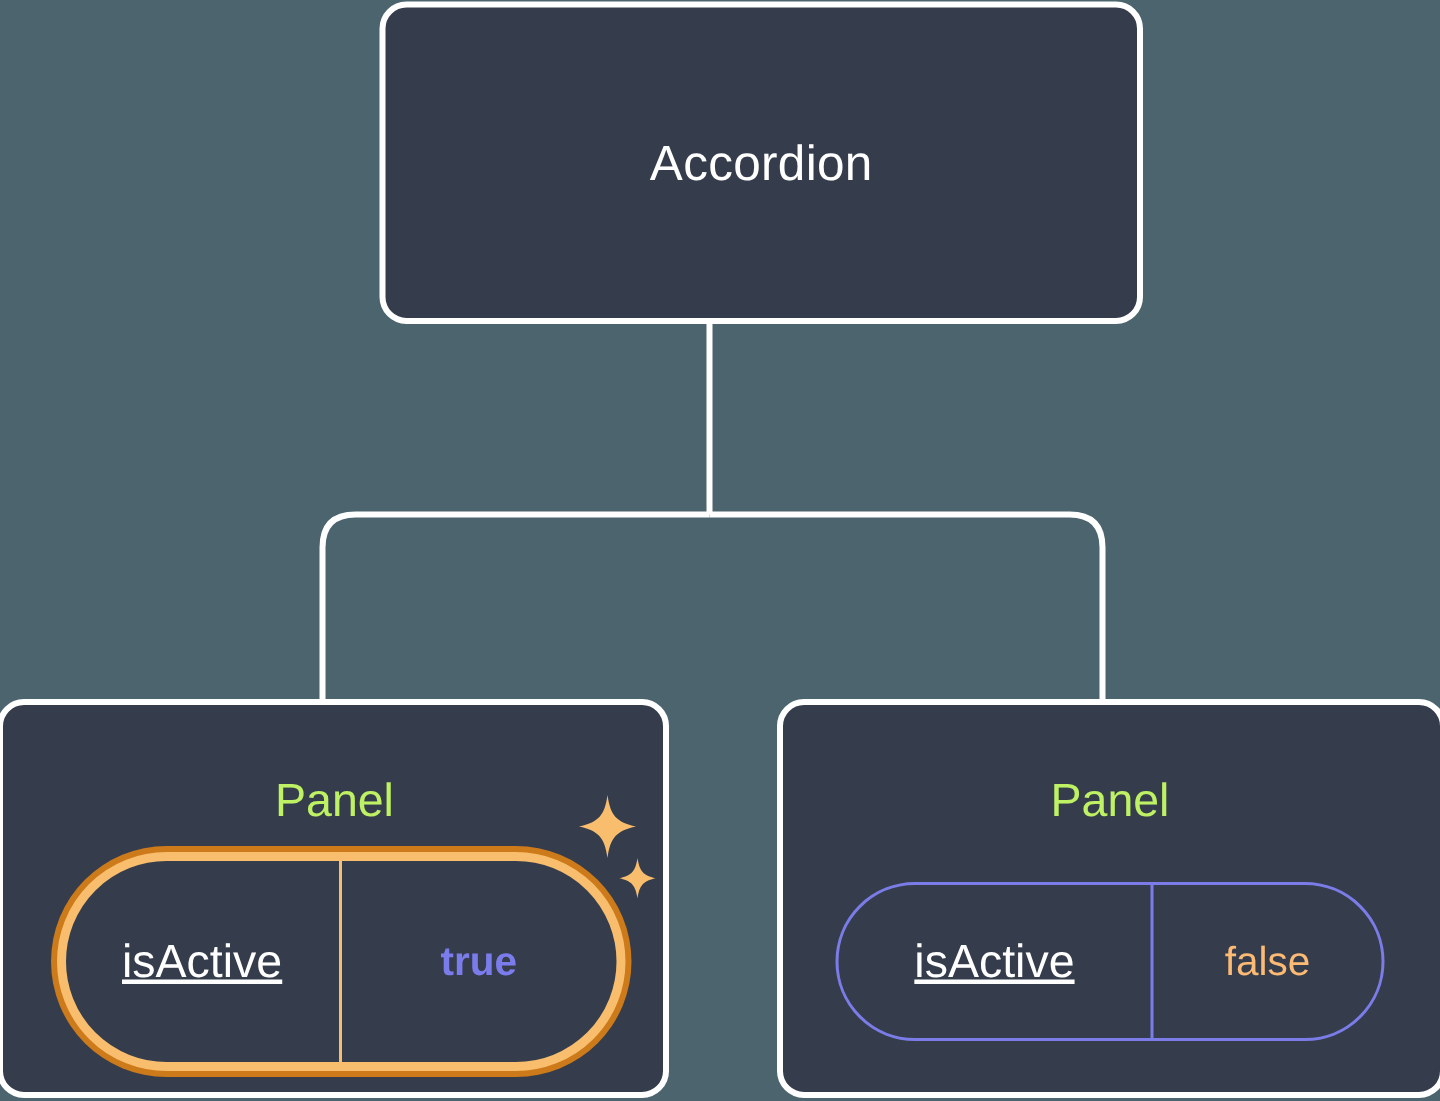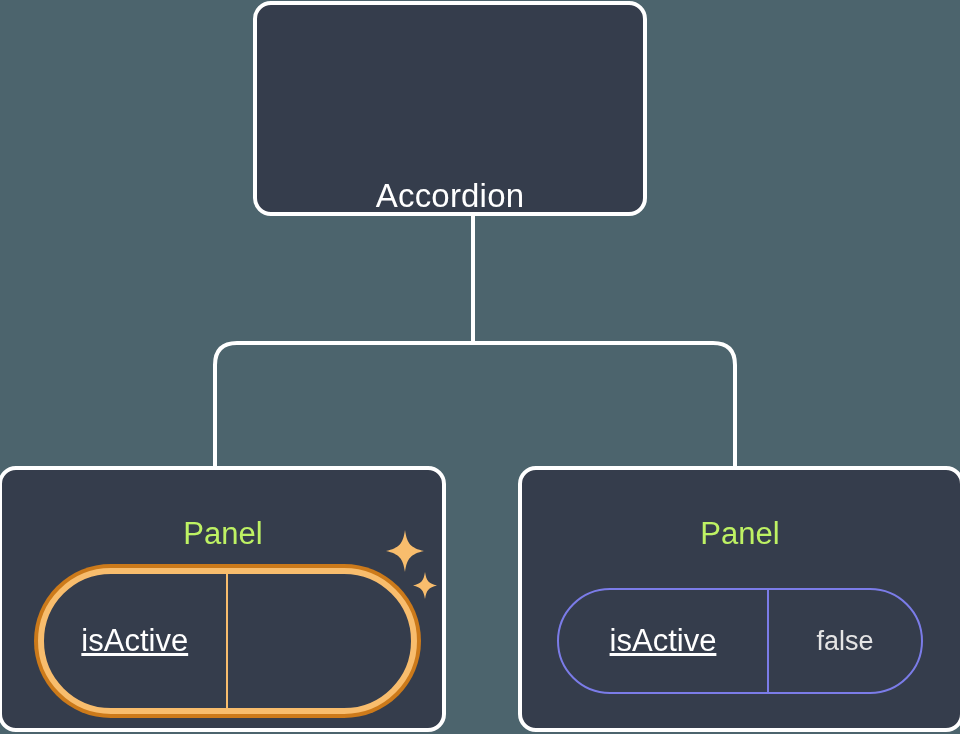--- a/index.html
+++ b/index.html
@@ -35,24 +35,24 @@
     box-sizing: border-box;
     background: #353d4c;
     border: 4px solid #ffffff;
     border-radius: 18px;
   }
 
   
   #node-accordion {
     left: 253px;
     top: 1px;
-    width: 394px;
+    width: 509px;
     height: 215px;
     display: flex;
-    align-items: flex-end;
+    align-items: center;
     justify-content: center;
   }
   .node-title-root {
     color: #ffffff;
     font-size: 33px;
     letter-spacing: 0.2px;
     line-height: 1;
   }
 
   
@@ -138,21 +138,21 @@
     background: transparent;
   }
   #pill-right .pill-key-cell {
     width: 58%;
     border-right: 2px solid #7b7ce8;
   }
   #pill-right .pill-val-cell {
     width: 42%;
   }
   #pill-right .pill-val {
-    color: #e5e5e5;
+    color: #fdba74;
     font-weight: 400;
   }
 
   
   #sparkles {
     position: absolute;
     left: 378px;
     top: 528px;
     width: 72px;
     height: 80px;
@@ -177,20 +177,23 @@
   </div>
 
   <div class="node" id="node-panel-left">
     <span class="node-title-panel">Panel</span>
   </div>
 
   <div class="pill" id="pill-left">
     <div class="pill-cell pill-key-cell">
       <span class="pill-key">isActive</span>
     </div>
+    <div class="pill-cell pill-val-cell">
+      <span class="pill-val">true</span>
+    </div>
   </div>
 
   <svg id="sparkles" viewBox="0 0 72 80" width="72" height="80" xmlns="http://www.w3.org/2000/svg">
     <path d="M27 2 C29 16 33 20 46 23 C33 26 29 30 27 44 C25 30 21 26 8 23 C21 20 25 16 27 2 Z" fill="#f8bd6d"></path>
     <path d="M47 44 C48.4 53 50.8 55.5 59 57.5 C50.8 59.5 48.4 62 47 71 C45.6 62 43.2 59.5 35 57.5 C43.2 55.5 45.6 53 47 44 Z" fill="#f8bd6d"></path>
   </svg>
 
   <div class="node" id="node-panel-right">
     <span class="node-title-panel">Panel</span>
   </div>

